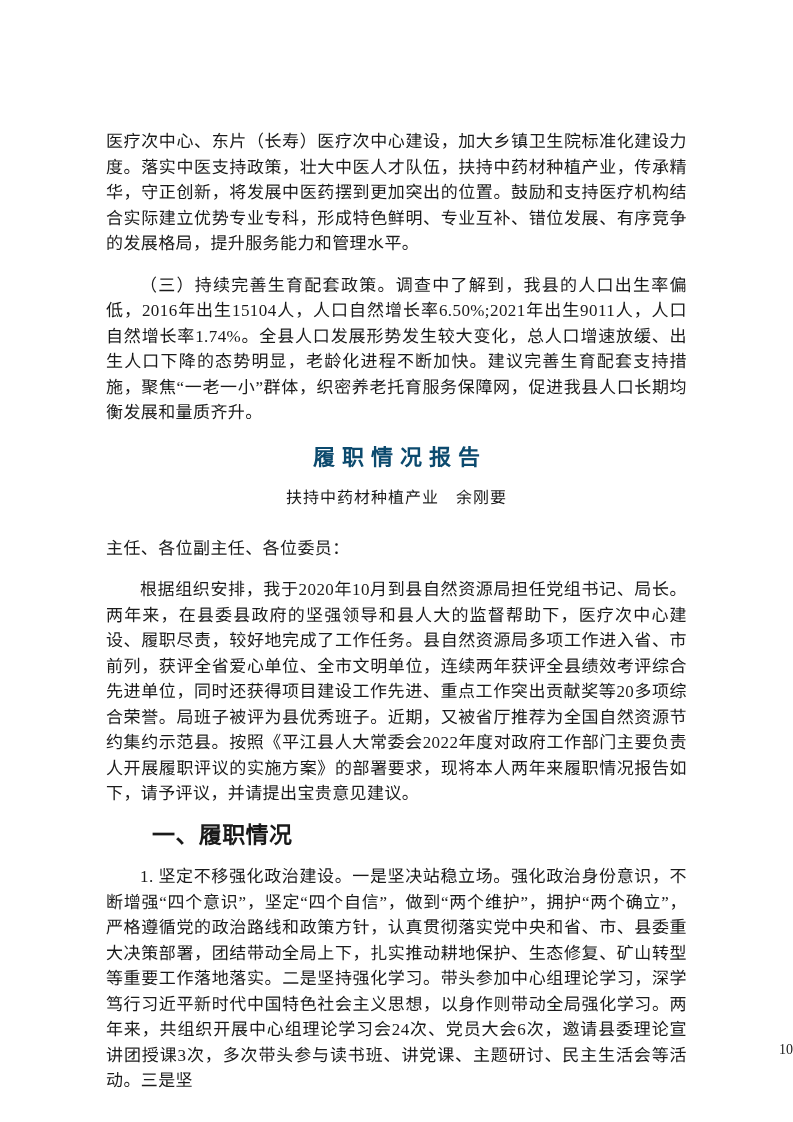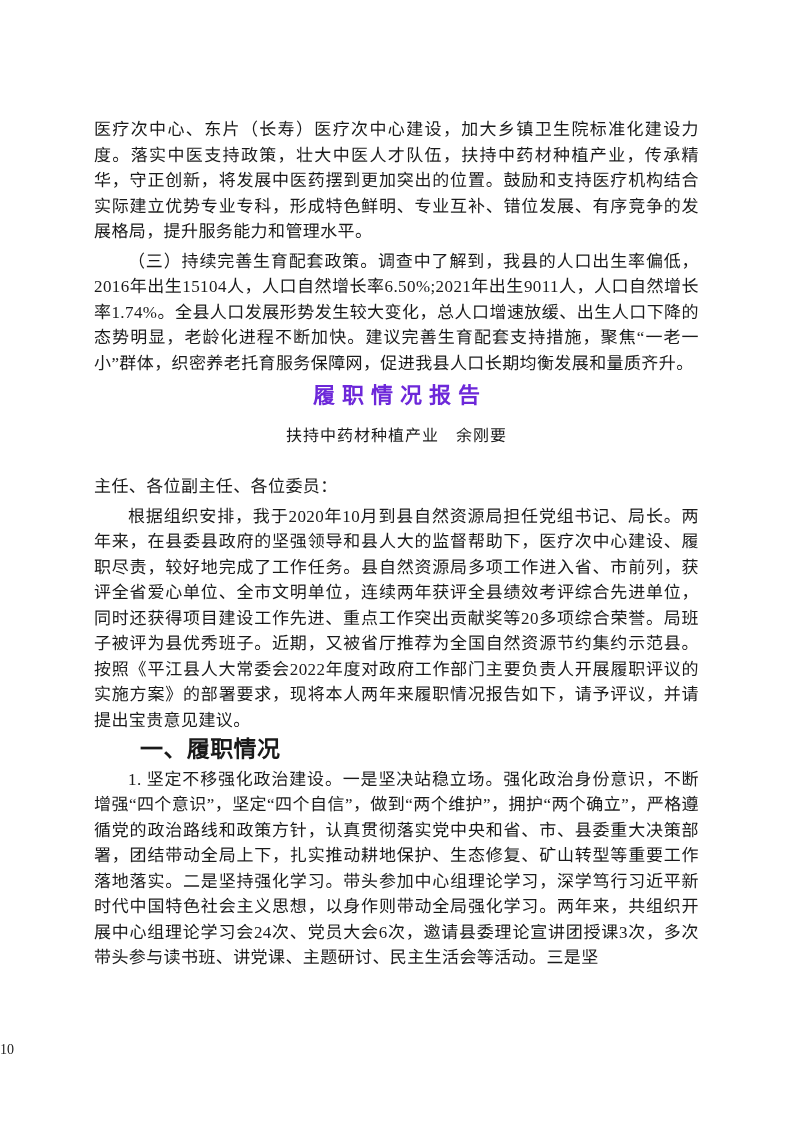--- a/index.html
+++ b/index.html
@@ -20,21 +20,21 @@
     position: absolute;
     left: 90px;
     top: 113px;
     width: 613px;
     font-size: 17px;
     line-height: 25.5px;
     text-align: justify;
     letter-spacing: 0.4px;
   }
   .para {
-    margin: 4px;
+    margin: 16px;
     text-indent: 0;
   }
   .para.indent {
     text-indent: 2em;
   }
   .para b {
     font-weight: 400;
   }
   .section-heading {
     font-family: "Liberation Sans", "DejaVu Sans", sans-serif;
@@ -43,38 +43,38 @@
   }
   .report-title {
     margin: 4px 0 0 0;
     text-align: center;
     font-family: "Liberation Sans", "DejaVu Sans", sans-serif;
     font-weight: 700;
     font-size: 22px;
     line-height: 32px;
     letter-spacing: 7px;
     text-indent: 7px; 
-    color: #6d28d9;
+    color: #0c4a6e;
   }
   .report-subtitle {
     margin: 12px 0 0 0;
     text-align: center;
     font-size: 16px;
     line-height: 24px;
     letter-spacing: 1px;
   }
   .salutation {
     margin-top: 26px;
   }
   .page-footer {
     position: absolute;
     top: 1040px;
     left: 0;
     width: 793px;
-    text-align: left;
+    text-align: right;
   }
   .page-number {
     font-size: 14px;
     font-family: "Liberation Serif", "DejaVu Serif", serif;
     color: #1a1a1a;
   }
 </style>
 </head>
 <body>
 

